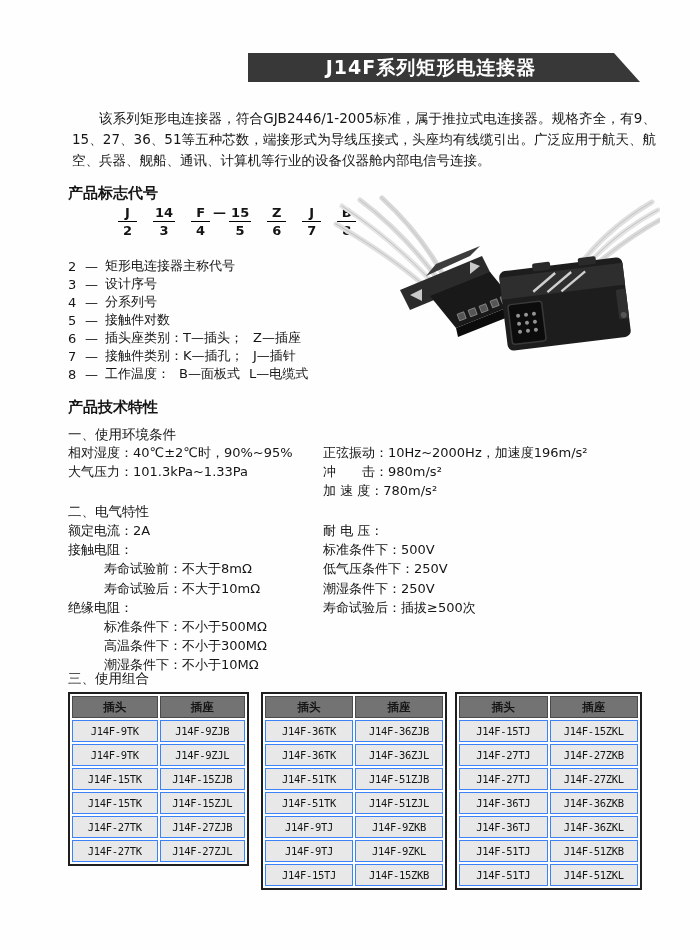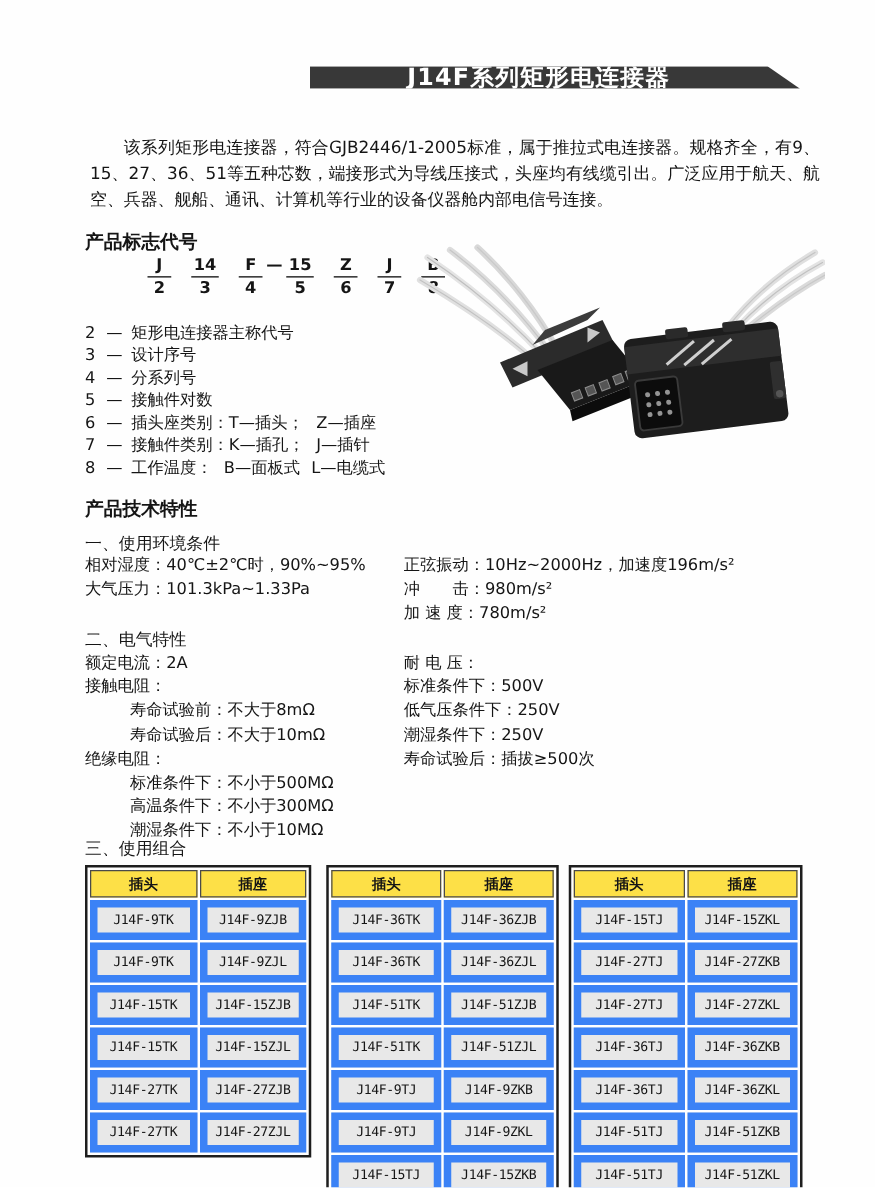--- a/index.html
+++ b/index.html
@@ -1,20 +1,20 @@
 <!DOCTYPE html>
 <html><head>
 <meta charset="utf-8">
 <style>
   html,body{margin:0;padding:0;background:#ffffff;}
   body{width:700px;height:950px;font-family:"DejaVu Sans","Liberation Sans",sans-serif;color:#151515;}
   .page{position:relative;width:700px;height:950px;background:#fefefe;overflow:hidden;}
 
   
-  .banner{position:absolute;left:248px;top:53px;width:392px;height:18px;background:#383838;
+  .banner{position:absolute;left:248px;top:53px;width:392px;height:29px;background:#383838;
           clip-path:polygon(0 0,calc(100% - 26px) 0,100% 100%,0 100%);
           display:flex;align-items:center;justify-content:center;padding-right:26px;box-sizing:border-box;}
   .banner .t{color:#ffffff;font-weight:bold;font-size:19px;letter-spacing:1px;white-space:nowrap;}
 
   
   .intro{position:absolute;left:68px;top:104px;width:584px;margin:4px;font-size:13.5px;line-height:21px;
          text-align:justify;text-indent:2em;}
 
   .sec{position:absolute;left:68px;margin:0;font-size:15px;font-weight:bold;white-space:nowrap;text-align:right;}
   .sub{position:absolute;left:68px;margin:0;font-size:13.5px;font-weight:normal;white-space:nowrap;}
@@ -40,22 +40,22 @@
 
   
   .photo{position:absolute;left:330px;top:192px;width:330px;height:182px;}
 
   
   #tables{position:absolute;left:68px;top:692px;display:flex;align-items:flex-start;}
   table.ctable{border-collapse:separate;border-spacing:2px;background:#ffffff;border:2px solid #1e1e1e;table-layout:fixed;}
   table.t1{width:181px;margin-right:12px;}
   table.t2{width:186px;margin-right:8px;}
   table.t3{width:187px;}
-  .ctable th{background:#fde047;border:1px solid #4a4a4a;font-size:11.5px;font-weight:bold;height:20px;padding:0 2px;}
-  .ctable td{background:#e8e8e8;border:6px solid #3b82f6;font-size:10.5px;text-align:center;height:20px;padding:0 1px;
+  .ctable th{background:#737373;border:1px solid #4a4a4a;font-size:11.5px;font-weight:bold;height:20px;padding:0 2px;}
+  .ctable td{background:#e8e8e8;border:1px solid #3b82f6;font-size:10.5px;text-align:center;height:20px;padding:0 1px;
              font-family:"DejaVu Sans Mono","Liberation Mono",monospace;letter-spacing:-0.3px;}
 </style>
 </head>
 <body>
 
 <div class="page">
 
   <div class="banner">
     <span class="t">J14F系列矩形电连接器</span>
   </div>

